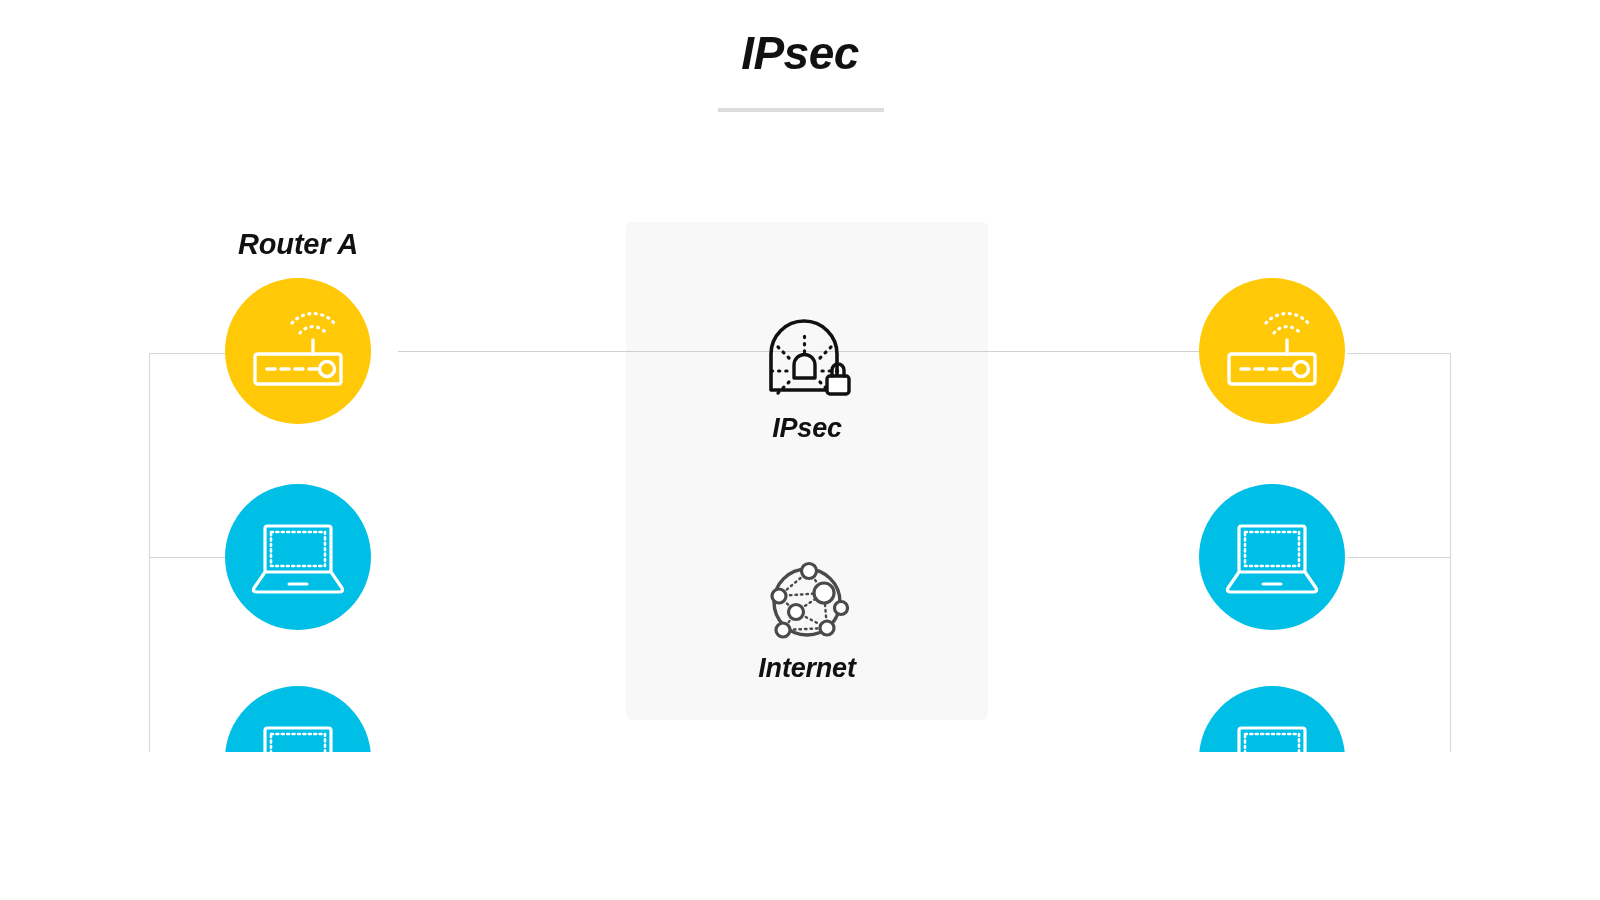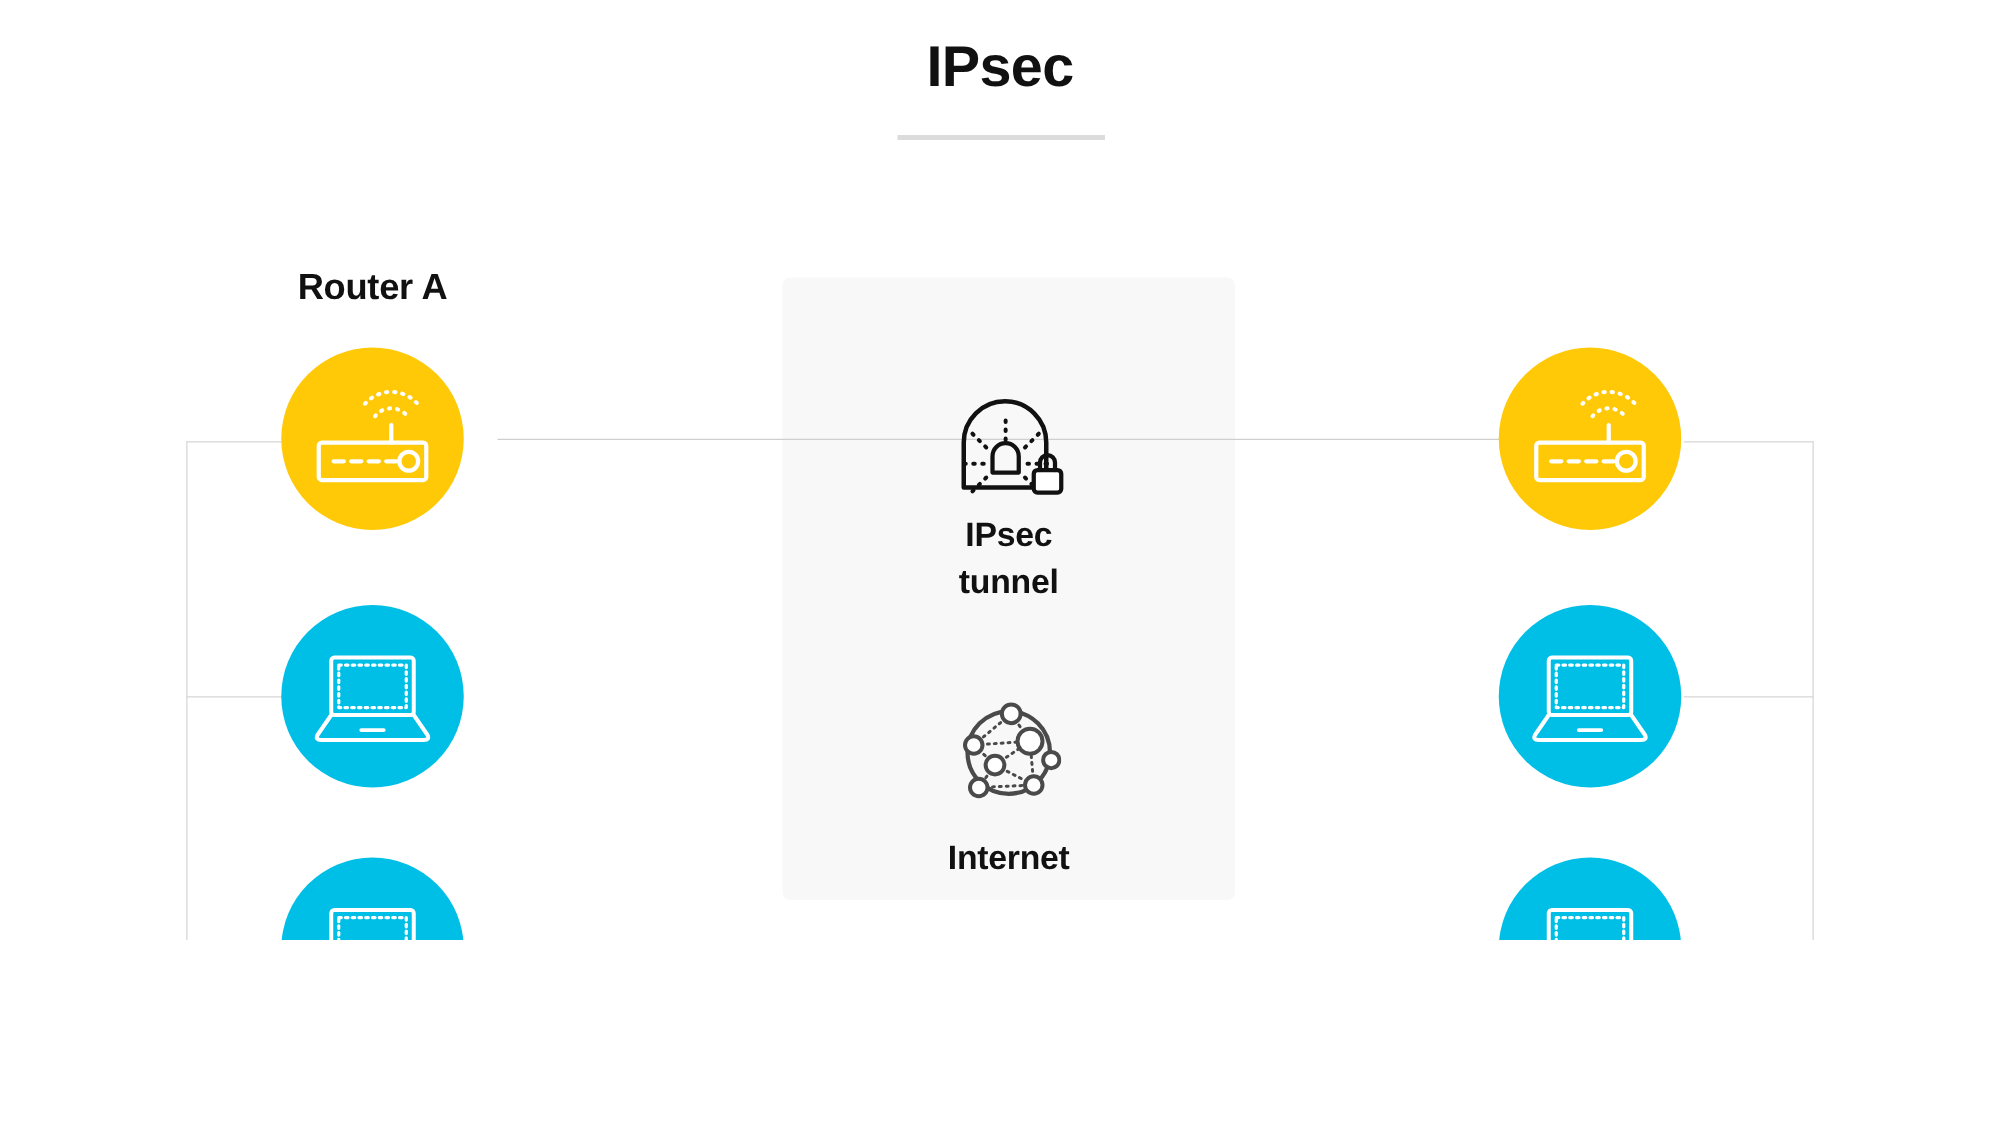--- a/index.html
+++ b/index.html
@@ -10,20 +10,21 @@
   body {
     font-family: "Liberation Sans", sans-serif;
     -webkit-font-smoothing: antialiased;
   }
   #canvas {
     position: relative;
     width: 1600px;
     height: 752px;
     background: #ffffff;
     overflow: hidden;
+    font-style: italic;
   }
 
   
   .title {
     position: absolute;
     left: 0;
     top: 26px;
     width: 1600px;
     text-align: center;
     font-size: 46px;
@@ -36,21 +37,21 @@
     left: 718px;
     top: 108px;
     width: 166px;
     height: 4px;
     background: #dcdcdc;
   }
 
   
   .side-label {
     position: absolute;
-    top: 214px;
+    top: 228px;
     width: 280px;
     text-align: center;
     font-size: 29px;
     font-weight: bold;
     letter-spacing: -0.2px;
     color: #111111;
   }
   .side-label.left  { left: 158px; }
   .side-label.right { left: 1132px; }
 
@@ -104,21 +105,21 @@
     align-items: flex-end;
   }
   .center-caption {
     font-size: 27px;
     font-weight: bold;
     line-height: 1.36;
     color: #111111;
     letter-spacing: -0.2px;
     margin-top: 10px;
   }
-  .internet-caption { margin-top: 24px; }
+  .internet-caption { margin-top: 6px; }
 </style>
 </head>
 <body>
 
 <div id="canvas">
 
   <div class="title">IPsec</div>
   <div class="title-rule"></div>
 
   <div class="side-label left">Router A</div>
@@ -234,21 +235,20 @@
           <line x1="30" y1="72" x2="18" y2="84"></line>
           <line x1="61" y1="72" x2="73" y2="84"></line>
         </g>
 
         <rect x="68" y="66" width="22" height="18" rx="3" fill="#ffffff" stroke="#111111" stroke-width="3.4"></rect>
         <path d="M 73 66 L 73 60 A 6 6 0 0 1 85 60 L 85 66" fill="none" stroke="#111111" stroke-width="3.4" stroke-linecap="round"></path>
       </svg>
     </div>
     <div class="center-caption">
       <div>IPsec</div>
-      <div>tunnel</div>
     </div>
   </div>
 
   <div class="center-item" style="top:560px;">
     <div class="glyph">
       <svg width="84" height="84" viewBox="0 0 84 84">
 
         <circle cx="42" cy="42" r="33" fill="none" stroke="#4a4a4a" stroke-width="3.4"></circle>
 
         <g stroke="#4a4a4a" stroke-width="2.4" stroke-linecap="round" stroke-dasharray="1.5 4">

